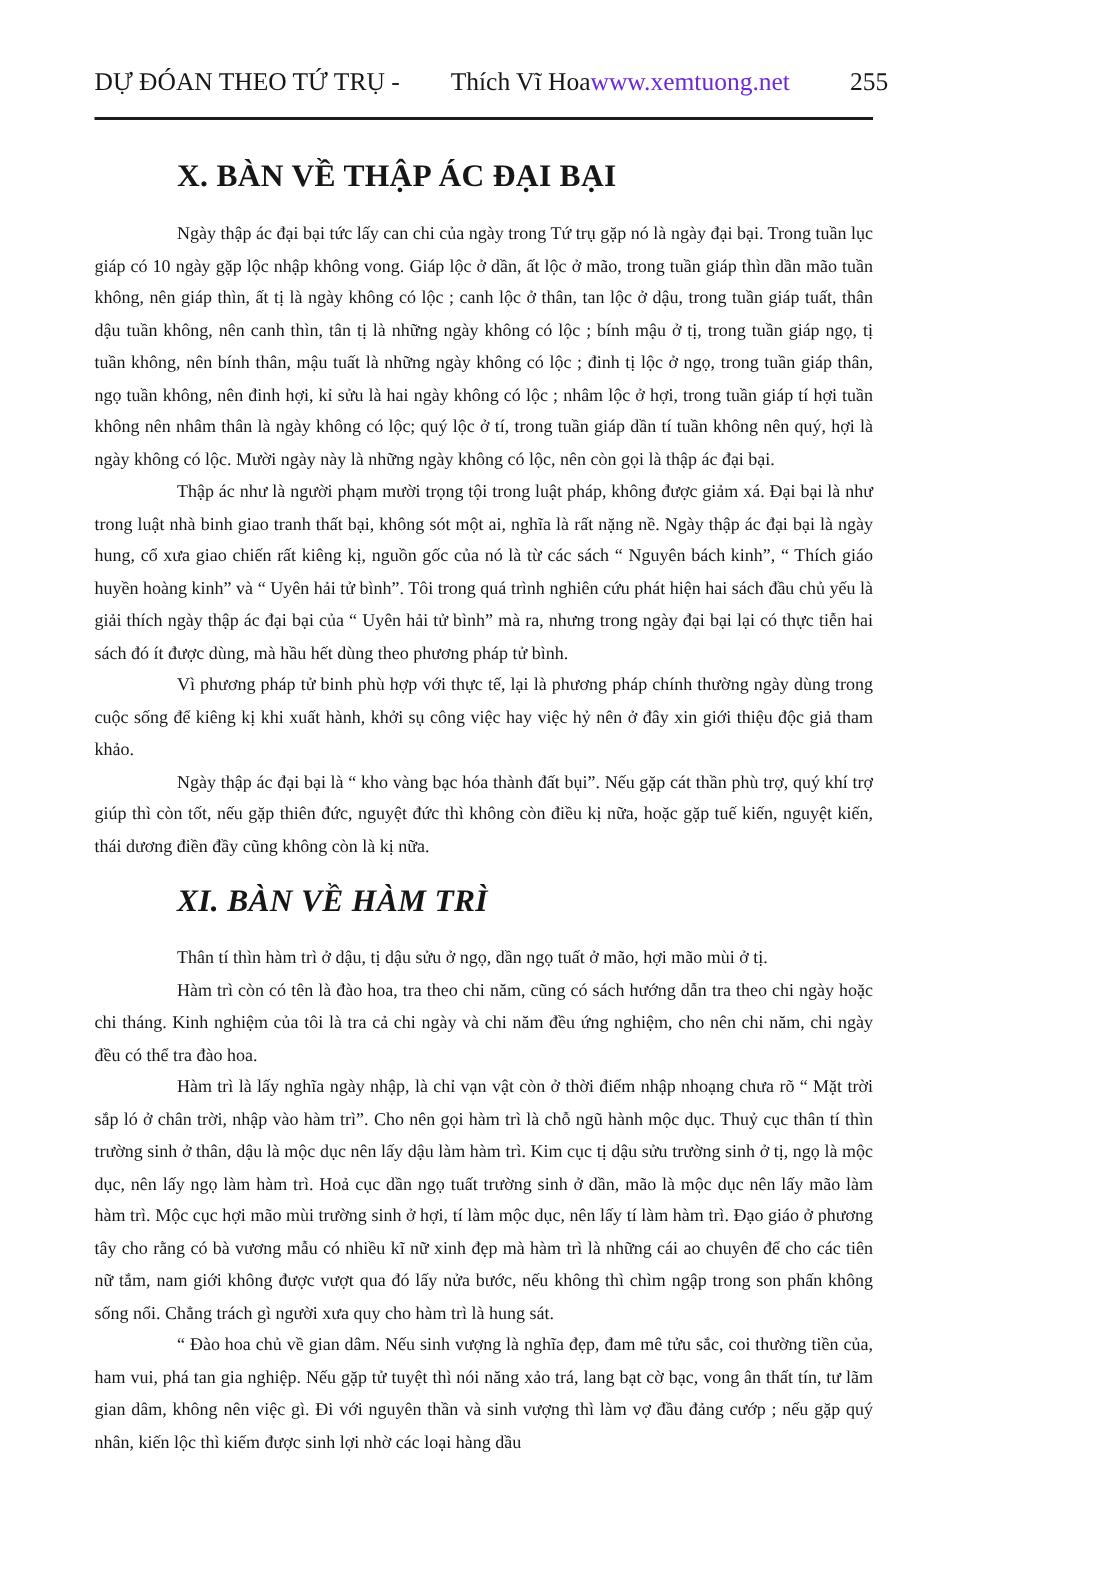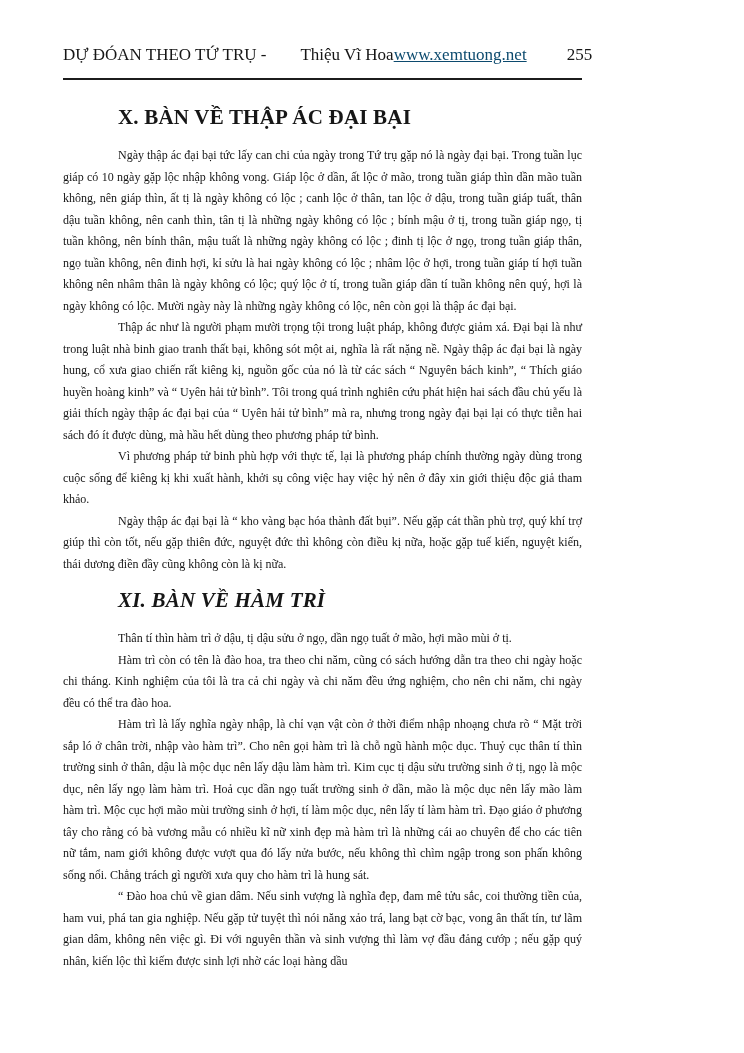--- a/index.html
+++ b/index.html
@@ -27,22 +27,21 @@
     font-size: 17px;
     white-space: nowrap;
   }
   .pagehead .author {
     margin-left: 34px;
   }
   .pagehead .spacer {
     flex: 1;
   }
   .pagehead .site {
-    text-decoration: underline;
-    color: #0c4a6e;
+    color: #6d28d9;
     margin-right: 40px;
     cursor: pointer;
   }
   .rule {
     border-bottom: 2px solid #1c1c1c;
     margin-top: 13px;
   }
   h2.section-heading {
     font-size: 21px;
     font-weight: bold;
@@ -61,21 +60,21 @@
     text-indent: 55px;
   }
 </style>
 </head>
 <body>
 
 <div class="page">
 
   <header class="pagehead">
     <span>DỰ ĐÓAN THEO TỨ TRỤ -</span>
-    <span class="author">Thiệu Vĩ Hoa</span>
+    <span class="author">Thích Vĩ Hoa</span>
     <span class="spacer"></span>
     <a class="site">www.xemtuong.net</a>
     <span class="pagenum">255</span>
   </header>
 
   <div class="rule"></div>
 
   <section>
     <h2 class="section-heading">X. BÀN VỀ THẬP ÁC ĐẠI BẠI</h2>
     <p class="para">Ngày thập ác đại bại tức lấy can chi của ngày trong Tứ trụ gặp nó là ngày đại bại. Trong tuần lục giáp có 10 ngày gặp lộc nhập không vong. Giáp lộc ở dần, ất lộc ở mão, trong tuần giáp thìn dần mão tuần không, nên giáp thìn, ất tị là ngày không có lộc ; canh lộc ở thân, tan lộc ở dậu, trong tuần giáp tuất, thân dậu tuần không, nên canh thìn, tân tị là những ngày không có lộc ; bính mậu ở tị, trong tuần giáp ngọ, tị tuần không, nên bính thân, mậu tuất là những ngày không có lộc ; đinh tị lộc ở ngọ, trong tuần giáp thân, ngọ tuần không, nên đinh hợi, kỉ sửu là hai ngày không có lộc ; nhâm lộc ở hợi, trong tuần giáp tí hợi tuần không nên nhâm thân là ngày không có lộc; quý lộc ở tí, trong tuần giáp dần tí tuần không nên quý, hợi là ngày không có lộc. Mười ngày này là những ngày không có lộc, nên còn gọi là thập ác đại bại.</p>

